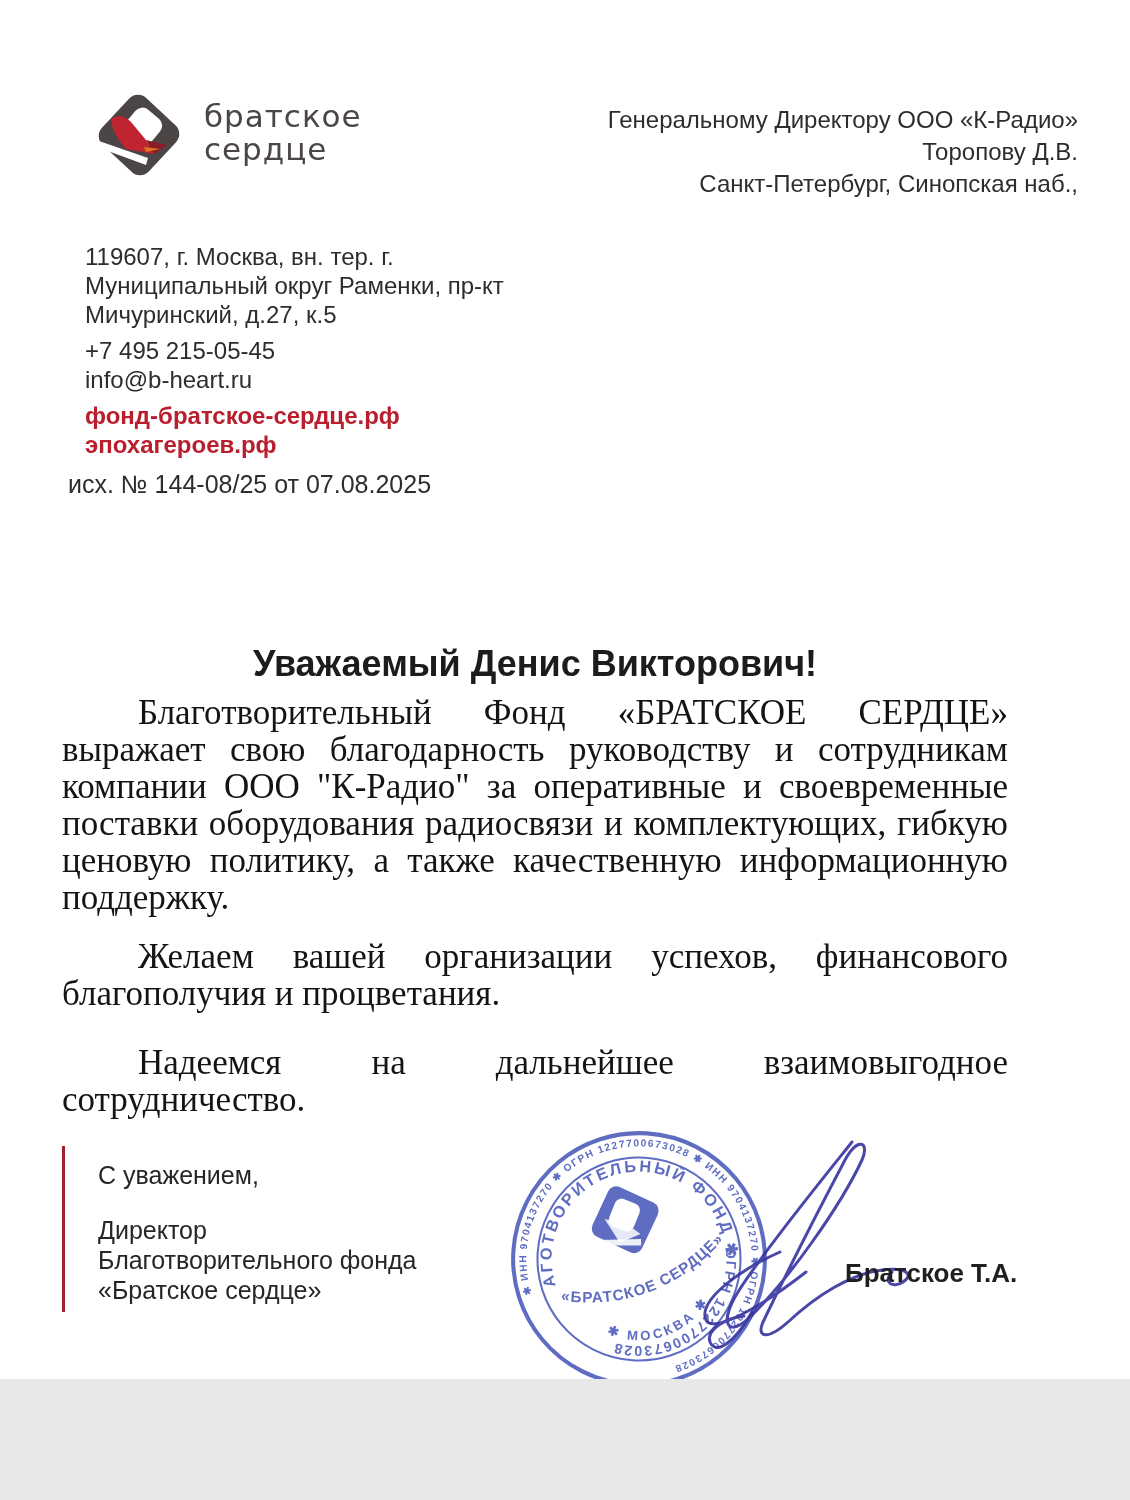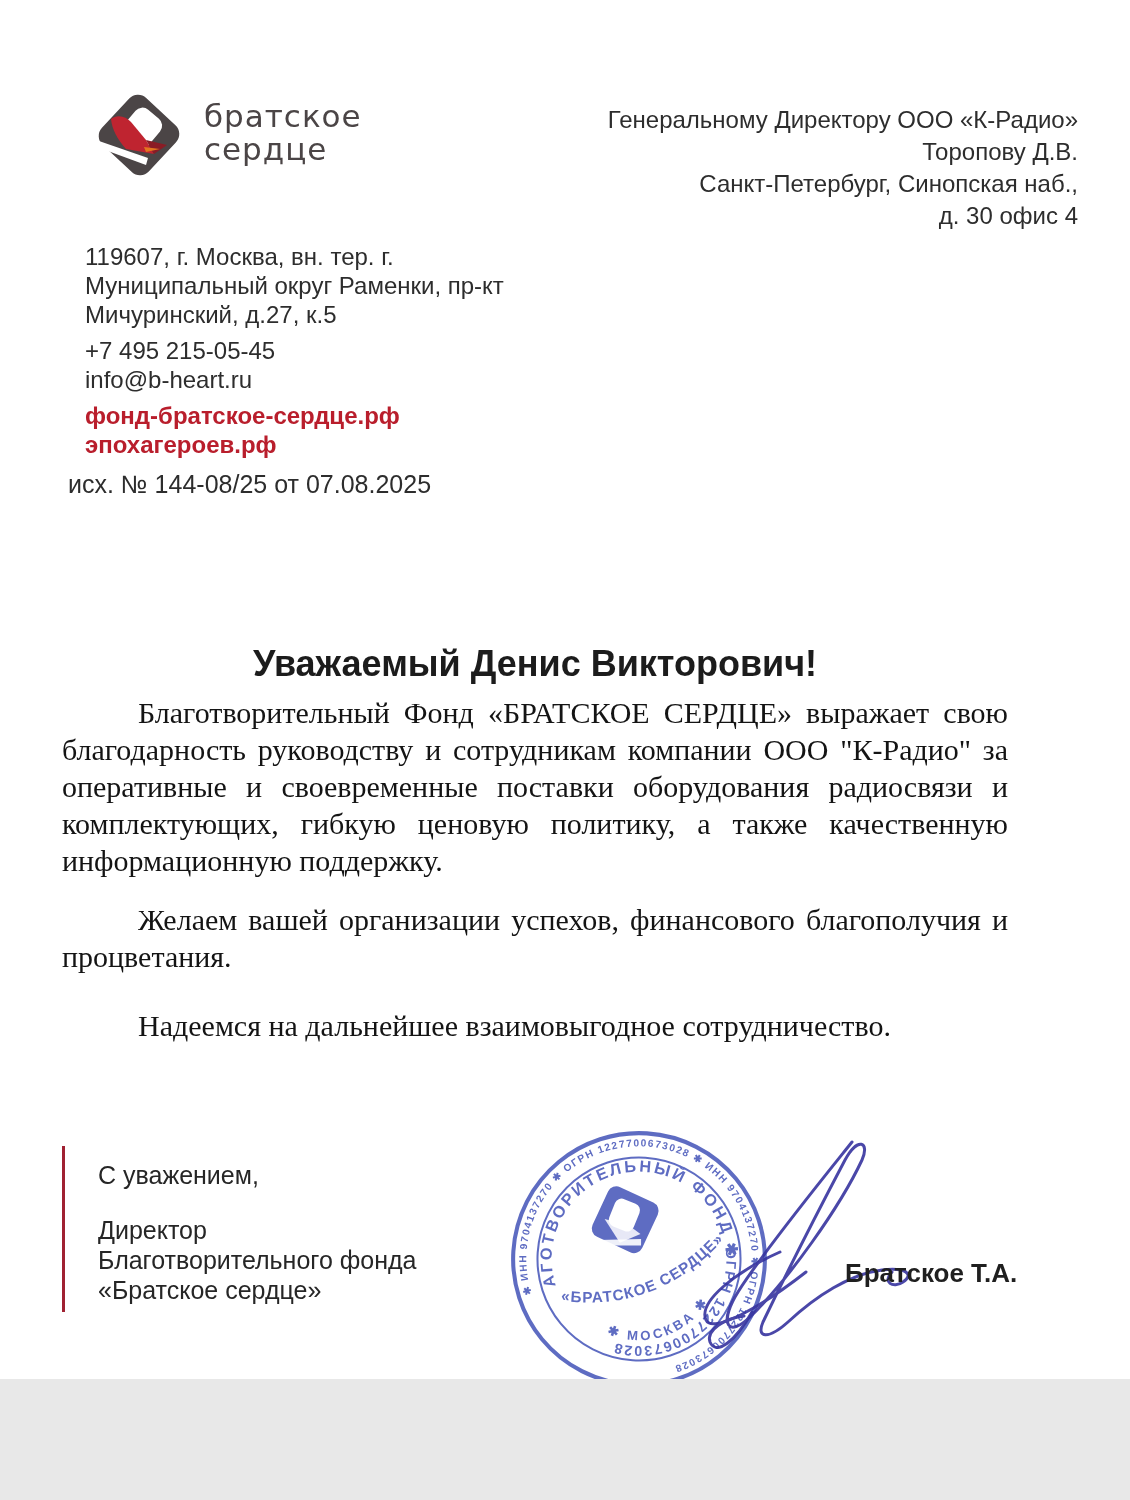--- a/index.html
+++ b/index.html
@@ -20,21 +20,21 @@
   .sender{position:absolute;left:85px;top:242px;font-size:24px;line-height:29px;color:#2d2d2d;}
   .sender .gap{height:7px;}
   .sender .site{font-weight:bold;color:#b91e2c;}
 
   .ref{position:absolute;left:68px;top:470px;font-size:25px;color:#2d2d2d;text-align:right;}
 
   .salutation{position:absolute;left:62px;top:643px;width:946px;text-align:center;
               font-weight:bold;font-size:36px;color:#1c1c1c;}
 
   .body-text{position:absolute;left:62px;top:694px;width:946px;
-             font-family:"Liberation Serif","DejaVu Serif",serif;font-size:30px;line-height:37px;
+             font-family:"Liberation Serif","DejaVu Serif",serif;font-size:35px;line-height:37px;
              color:#141414;text-align:justify;}
   .body-text p{margin:0;text-indent:76px;}
   .body-text p.p1{margin-bottom:22px;}
   .body-text p.p2{margin-bottom:32px;}
 
   
   .accent-line{position:absolute;left:62px;top:1146px;width:3px;height:166px;background:#a02132;}
   .closing{position:absolute;left:98px;top:1160px;font-weight:normal;font-size:25px;
            line-height:30px;color:#262626;}
   .closing .regards{margin-bottom:25px;}
@@ -61,21 +61,20 @@
     <div class="brand-text">
       <div>братское</div>
       <div>сердце</div>
     </div>
   </div>
 
   <div class="recipient">
     <div>Генеральному Директору ООО «К-Радио»</div>
     <div>Торопову Д.В.</div>
     <div>Санкт-Петербург, Синопская наб.,</div>
-    <div>д. 30 офис 4</div>
   </div>
 
   <div class="sender">
     <div>119607, г. Москва, вн. тер. г.</div>
     <div>Муниципальный округ Раменки, пр-кт</div>
     <div>Мичуринский, д.27, к.5</div>
     <div class="gap"></div>
     <div>+7 495 215-05-45</div>
     <div>info@b-heart.ru</div>
     <div class="gap"></div>

